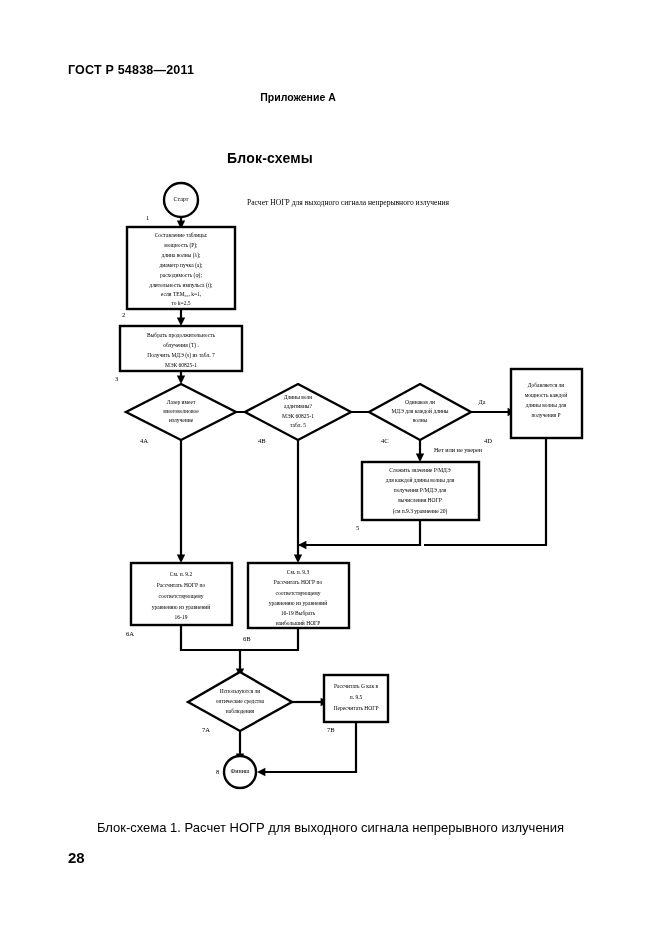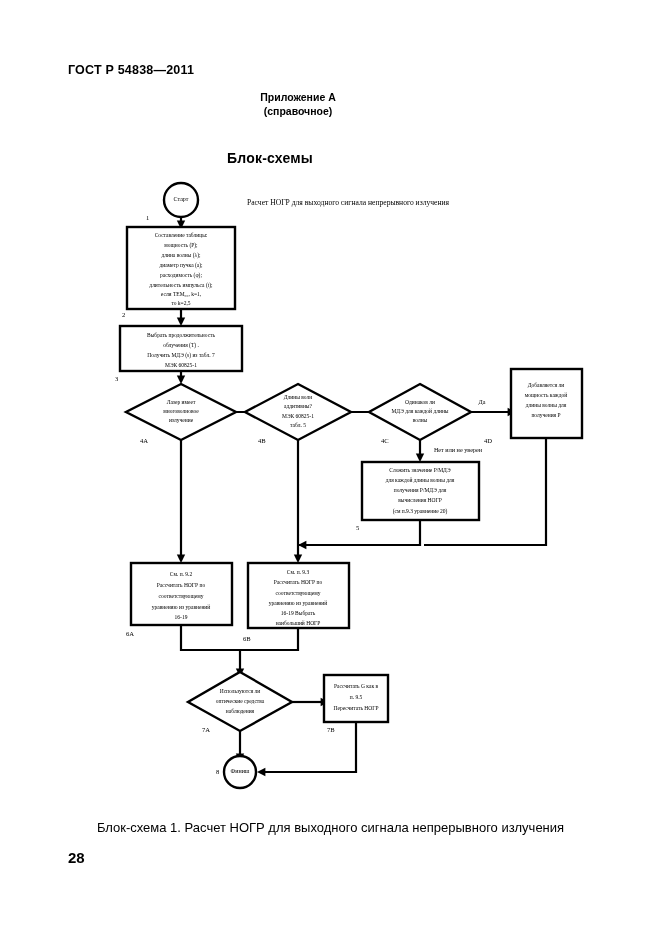--- a/index.html
+++ b/index.html
@@ -119,21 +119,20 @@
 </style>
 </head>
 <body>
 
 <div class="page">
 
   <div class="doc-standard-id">ГОСТ Р 54838—2011</div>
 
   <div class="annex-block">
     <div>Приложение А</div>
-    <div class="annex-sub">(справочное)</div>
   </div>
 
   <div class="section-title">Блок-схемы</div>
 
   <svg class="flow" viewBox="0 0 661 935">
 
     <g>
 
       <path class="conn" d="M181,216 L181,224"></path>
       <path d="M181,229 l-4.2,-8.4 h8.4 z" fill="#000"></path>

